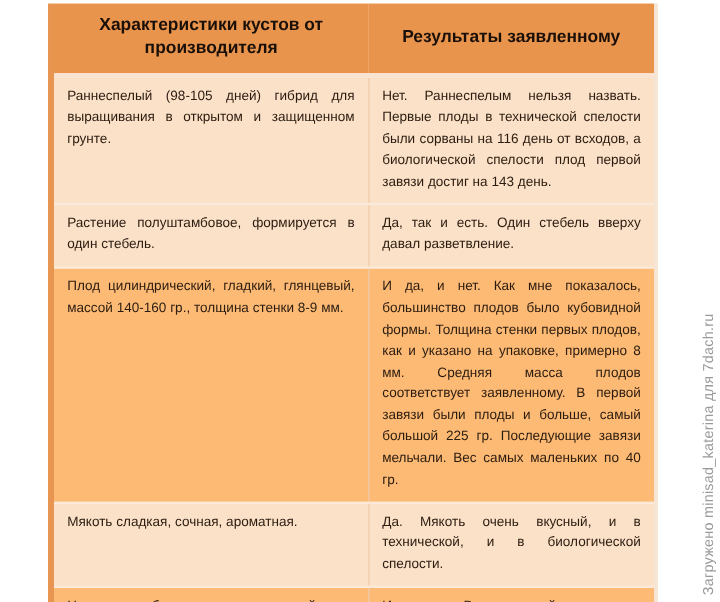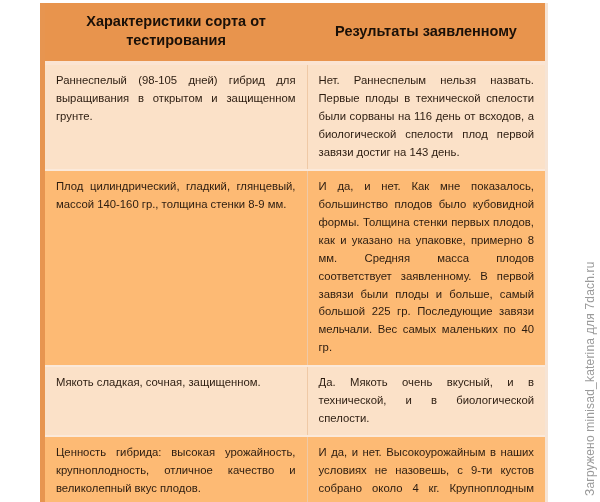--- a/index.html
+++ b/index.html
@@ -118,48 +118,56 @@
 <div id="page">
 
   <div id="table-wrap">
     <table class="comparison">
       <colgroup>
         <col class="c-left">
         <col class="c-right">
       </colgroup>
       <thead>
         <tr>
-          <th class="th-left">Характеристики сорта от тестирования</th>
+          <th class="th-left">Характеристики кустов от производителя</th>
           <th class="th-right">Результаты заявленному</th>
         </tr>
         <tr class="header-spacer">
           <th></th>
           <th></th>
         </tr>
       </thead>
       <tbody id="tbody">
           <tr class="tone-light">
             <td class="cell-left">
               <p>Раннеспелый (98-105 дней) гибрид для выращивания в открытом и защищенном грунте.</p>
             </td>
             <td class="cell-right">
               <p>Нет. Раннеспелым нельзя назвать. Первые плоды в технической спелости были сорваны на 116 день от всходов, а биологической спелости плод первой завязи достиг на 143 день.</p>
             </td>
           </tr>
+          <tr class="tone-light">
+            <td class="cell-left">
+              <p>Растение полуштамбовое, формируется в один стебель.</p>
+            </td>
+            <td class="cell-right">
+              <p>Да, так и есть. Один стебель вверху давал разветвление.</p>
+            </td>
+          </tr>
           <tr class="tone-dark">
             <td class="cell-left">
               <p>Плод цилиндрический, гладкий, глянцевый, массой 140-160 гр., толщина стенки 8-9 мм.</p>
             </td>
             <td class="cell-right">
               <p>И да, и нет. Как мне показалось, большинство плодов было кубовидной формы. Толщина стенки первых плодов, как и указано на упаковке, примерно 8 мм. Средняя масса плодов соответствует заявленному. В первой завязи были плоды и больше, самый большой 225 гр. Последующие завязи мельчали. Вес самых маленьких по 40 гр.</p>
             </td>
           </tr>
           <tr class="tone-light">
             <td class="cell-left">
-              <p>Мякоть сладкая, сочная, защищенном.</p>
+              <p>Мякоть сладкая, сочная, ароматная.</p>
             </td>
             <td class="cell-right">
               <p>Да. Мякоть очень вкусный, и в технической, и в биологической спелости.</p>
             </td>
           </tr>
           <tr class="tone-dark">
             <td class="cell-left">
               <p>Ценность гибрида: высокая урожайность, крупноплодность, отличное качество и великолепный вкус плодов.</p>
             </td>
             <td class="cell-right">

